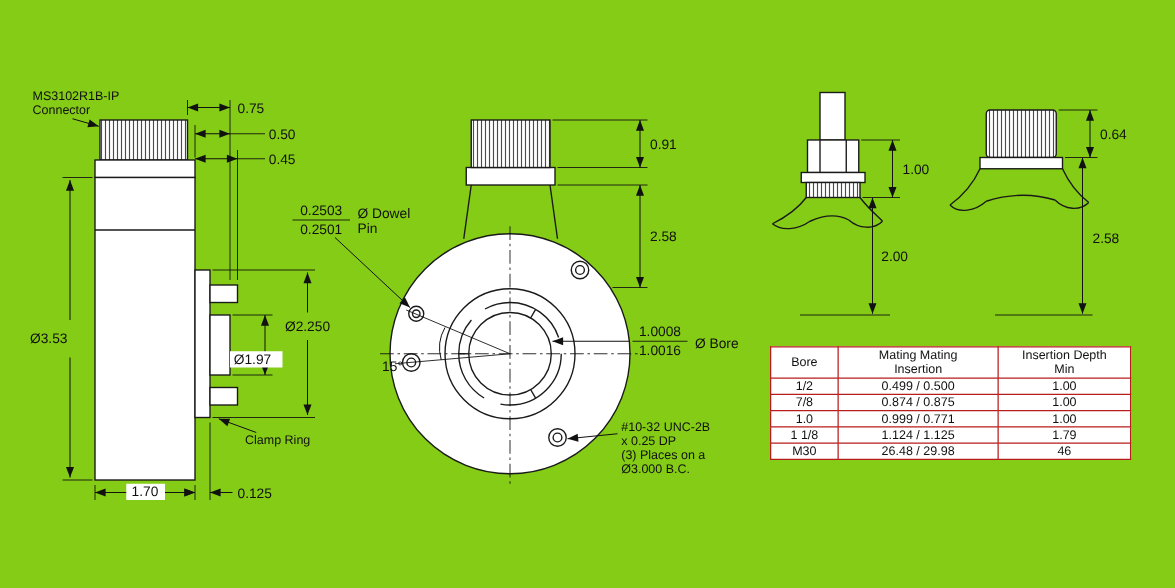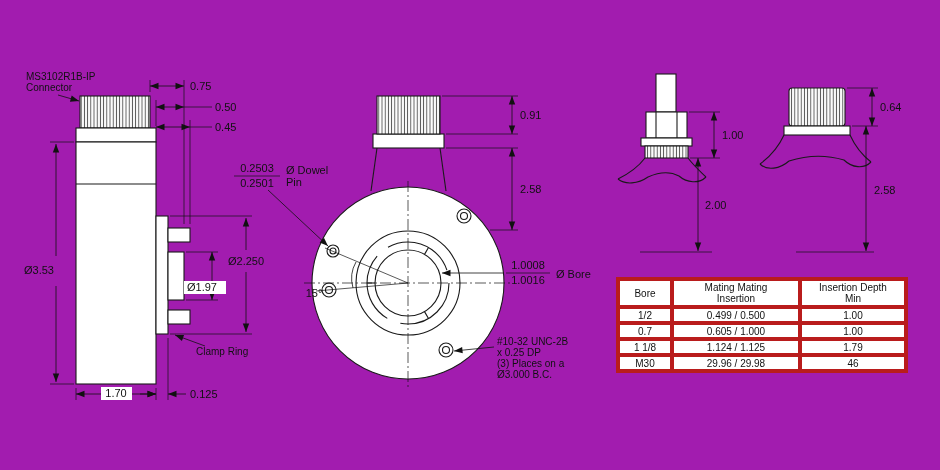--- a/index.html
+++ b/index.html
@@ -1,28 +1,28 @@
 <!DOCTYPE html>
 <html><head>
 <meta charset="utf-8">
 <style>
   html,body{margin:0;padding:0;background:#fff;}
-  .stage{position:relative;width:940px;height:470px;background:#a21caf;overflow:hidden;font-family:"Liberation Sans",sans-serif;}
+  .stage{position:relative;width:940px;height:470px;background:#84cc16;overflow:hidden;font-family:"Liberation Sans",sans-serif;}
   .stage svg{position:absolute;left:0;top:0;}
   .o{fill:#fff;stroke:#1a1a1a;stroke-width:1.1;}
   .k{fill:url(#knurl);stroke:#1a1a1a;stroke-width:1.1;}
   .ln{fill:none;stroke:#1a1a1a;stroke-width:1.1;}
   .dim{fill:none;stroke:#111;stroke-width:0.8;}
   .ext{fill:none;stroke:#111;stroke-width:0.7;}
   .cl{fill:none;stroke:#111;stroke-width:0.7;stroke-dasharray:11 3 2 3;}
   .t{font:11px "Liberation Sans",sans-serif;fill:#111;}
   .ts{font:10px "Liberation Sans",sans-serif;fill:#111;}
   .bg{fill:#fff;}
   .bore-table{position:absolute;left:616px;top:277px;border-collapse:collapse;table-layout:fixed;background:#fff;}
-  .bore-table th,.bore-table td{border:4px solid #b91c1c;text-align:center;vertical-align:middle;font:10px "Liberation Sans",sans-serif;color:#111;padding:0 3px;}
+  .bore-table th,.bore-table td{border:1px solid #b91c1c;text-align:center;vertical-align:middle;font:10px "Liberation Sans",sans-serif;color:#111;padding:0 3px;}
   .bore-table th{height:24px;font-weight:normal;}
   .bore-table td{height:12px;text-align:center;}
   .hl{display:block;line-height:11px;}
 </style>
 </head>
 <body>
 
 <div class="stage">
 <svg width="940" height="470" viewBox="0 0 940 470">
   <defs>
@@ -219,29 +219,34 @@
       </th>
     </tr>
   </thead>
   <tbody>
     <tr>
       <td>1/2</td>
       <td>0.499 / 0.500</td>
       <td>1.00</td>
     </tr>
     <tr>
-      <td>0.7</td>
-      <td>0.605 / 1.000</td>
+      <td>7/8</td>
+      <td>0.874 / 0.875</td>
+      <td>1.00</td>
+    </tr>
+    <tr>
+      <td>1.0</td>
+      <td>0.999 / 0.771</td>
       <td>1.00</td>
     </tr>
     <tr>
       <td>1 1/8</td>
       <td>1.124 / 1.125</td>
       <td>1.79</td>
     </tr>
     <tr>
       <td>M30</td>
-      <td>29.96 / 29.98</td>
+      <td>26.48 / 29.98</td>
       <td>46</td>
     </tr>
   </tbody>
 </table>
 </div>
 
 </body></html>

